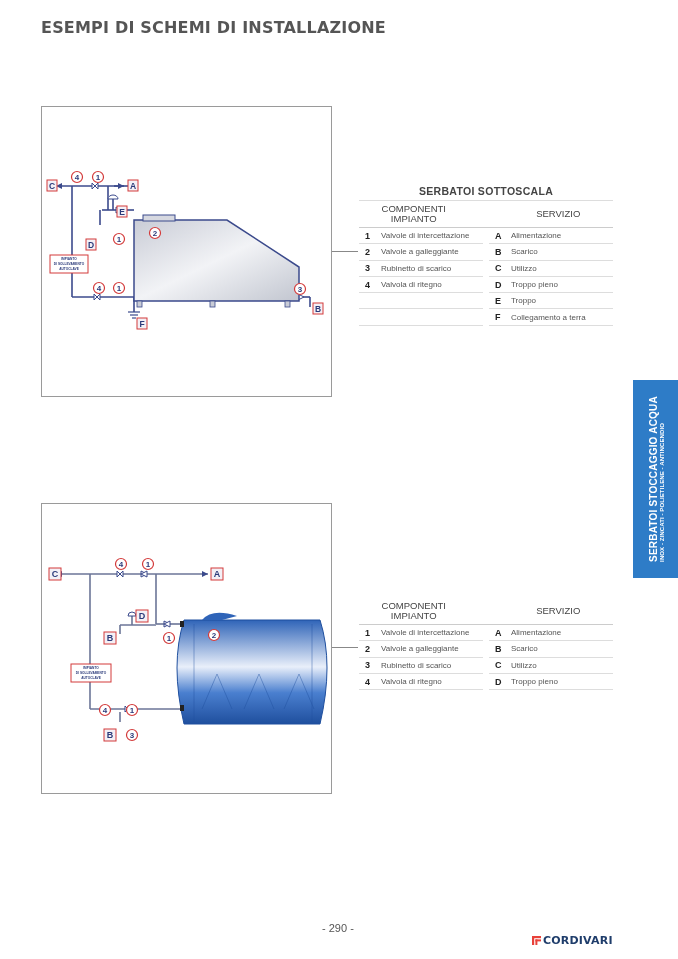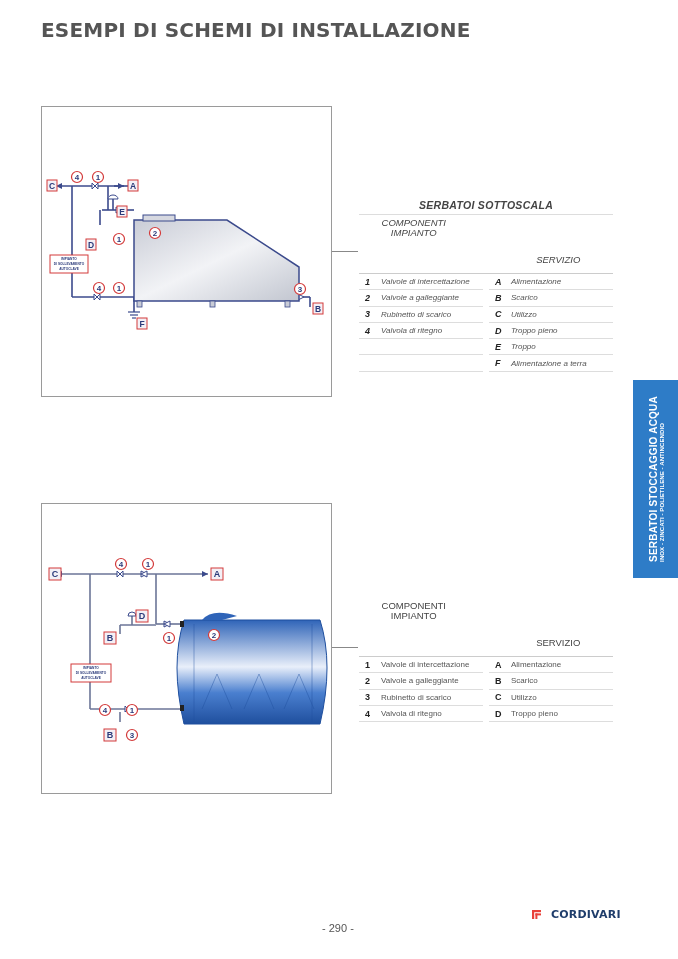--- a/index.html
+++ b/index.html
@@ -1,38 +1,38 @@
 <!DOCTYPE html>
 <html><head>
 <meta charset="utf-8">
 <style>
   html,body{margin:0;padding:0;background:#fff;}
   body{width:678px;height:959px;position:relative;overflow:hidden;font-family:"Liberation Sans",sans-serif;color:#333;}
-  .title{position:absolute;left:41px;top:18px;font-size:20px;font-weight:bold;color:#555;letter-spacing:0.2px;font-family:"DejaVu Sans",sans-serif;}
+  .title{position:absolute;left:41px;top:18px;font-size:16px;font-weight:bold;color:#555;letter-spacing:0.2px;font-family:"DejaVu Sans",sans-serif;}
   .frame{position:absolute;border:1.5px solid #9a9a9a;background:#fff;box-sizing:border-box;}
   #frame1{left:41px;top:106px;width:291px;height:291px;}
   #frame2{left:41px;top:503px;width:291px;height:291px;}
   .leader{position:absolute;height:1px;background:#888;}
   .tbl{position:absolute;width:254px;font-family:"Liberation Sans",sans-serif;}
   .tbl .ttl{font-size:10.5px;font-weight:bold;color:#444;text-align:center;letter-spacing:0.3px;padding-bottom:3px;border-bottom:1px solid #ddd;}
   .tbl .heads{display:flex;border-bottom:1px solid #ccc;gap:29px;}
   .tbl .hcol{font-size:9.5px;color:#444;text-align:center;display:flex;align-items:center;justify-content:center;height:26px;line-height:10.5px;}
   .tbl .hcol.l{width:124px;}
-  .tbl .hcol.r{width:124px;margin-left:6px;margin-top:32px;}
+  .tbl .hcol.r{width:124px;margin-left:6px;}
   .cols{display:flex;}
   .col{width:124px;}
   .col.r{margin-left:6px;}
   .row{display:flex;align-items:center;height:15.3px;border-bottom:1px solid #ddd;font-size:8px;color:#555;}
   .row .k{width:22px;font-weight:bold;color:#222;font-size:9px;padding-left:6px;box-sizing:border-box;}
   .side-tab{position:absolute;left:633px;top:380px;width:45px;height:198px;background:#2e7cc7;}
   .side-tab .inner{position:absolute;left:50%;top:50%;transform:translate(-50%,-50%) rotate(-90deg);white-space:nowrap;text-align:left;color:#fff;}
   .side-tab .t1{font-size:10px;font-weight:bold;letter-spacing:0.2px;}
   .side-tab .t2{font-size:6px;font-weight:bold;letter-spacing:0.1px;}
   .pagenum{position:absolute;left:322px;top:922px;font-size:11px;color:#555;}
-  .logo{position:absolute;left:532px;top:908px;display:flex;align-items:center;gap:10px;text-align:right;}
+  .logo{position:absolute;left:532px;top:934px;display:flex;align-items:center;gap:2px;text-align:right;}
   .logo .mark{width:9px;height:9px;position:relative;}
   .logo .txt{font-size:11px;font-weight:bold;color:#1f3d6b;letter-spacing:0.2px;font-family:"DejaVu Sans",sans-serif;}
   svg text{font-family:"Liberation Sans",sans-serif;}
 </style>
 </head>
 <body>
 
 <div class="title">ESEMPI DI SCHEMI DI INSTALLAZIONE</div>
 
 <div class="frame" id="frame1">
@@ -128,21 +128,21 @@
     <rect x="8" y="148" width="38" height="18" fill="#fff" stroke="#d33a3a" stroke-width="1"></rect>
     <g fill="#2b3a7a" font-size="3.2" font-weight="bold" text-anchor="middle">
       <text x="27" y="153">IMPIANTO</text>
       <text x="27" y="158">DI SOLLEVAMENTO</text>
       <text x="27" y="163">AUTOCLAVE</text>
     </g>
   </svg>
 </div>
 <div class="leader" style="left:332px;top:251px;width:26px;"></div>
 
-<div class="tbl" style="left:359px;top:199px;font-style:italic;">
+<div class="tbl" style="left:359px;top:185px;">
   <div class="ttl">SERBATOI SOTTOSCALA</div>
   <div class="heads">
     <div class="hcol l">
         <span><span>COMPONENTI</span><br><span>IMPIANTO</span></span>
       </div>
     <div class="hcol r">SERVIZIO</div>
   </div>
   <div class="cols">
     <div class="col" id="t0c">
         <div class="row">
@@ -186,21 +186,21 @@
         <div class="row">
           <span class="k">D</span>
           <span>Troppo pieno</span>
         </div>
         <div class="row">
           <span class="k">E</span>
           <span>Troppo</span>
         </div>
         <div class="row">
           <span class="k">F</span>
-          <span>Alimentazione a terra</span>
+          <span>Collegamento a terra</span>
         </div>
       </div>
   </div>
 </div>
 
 <div class="frame" id="frame2">
   <svg width="288" height="288" viewBox="0 0 288 288">
     <defs>
       <linearGradient id="blueTank" x1="0" y1="0" x2="0" y2="1">
         <stop offset="0" stop-color="#2f64b8"></stop>

